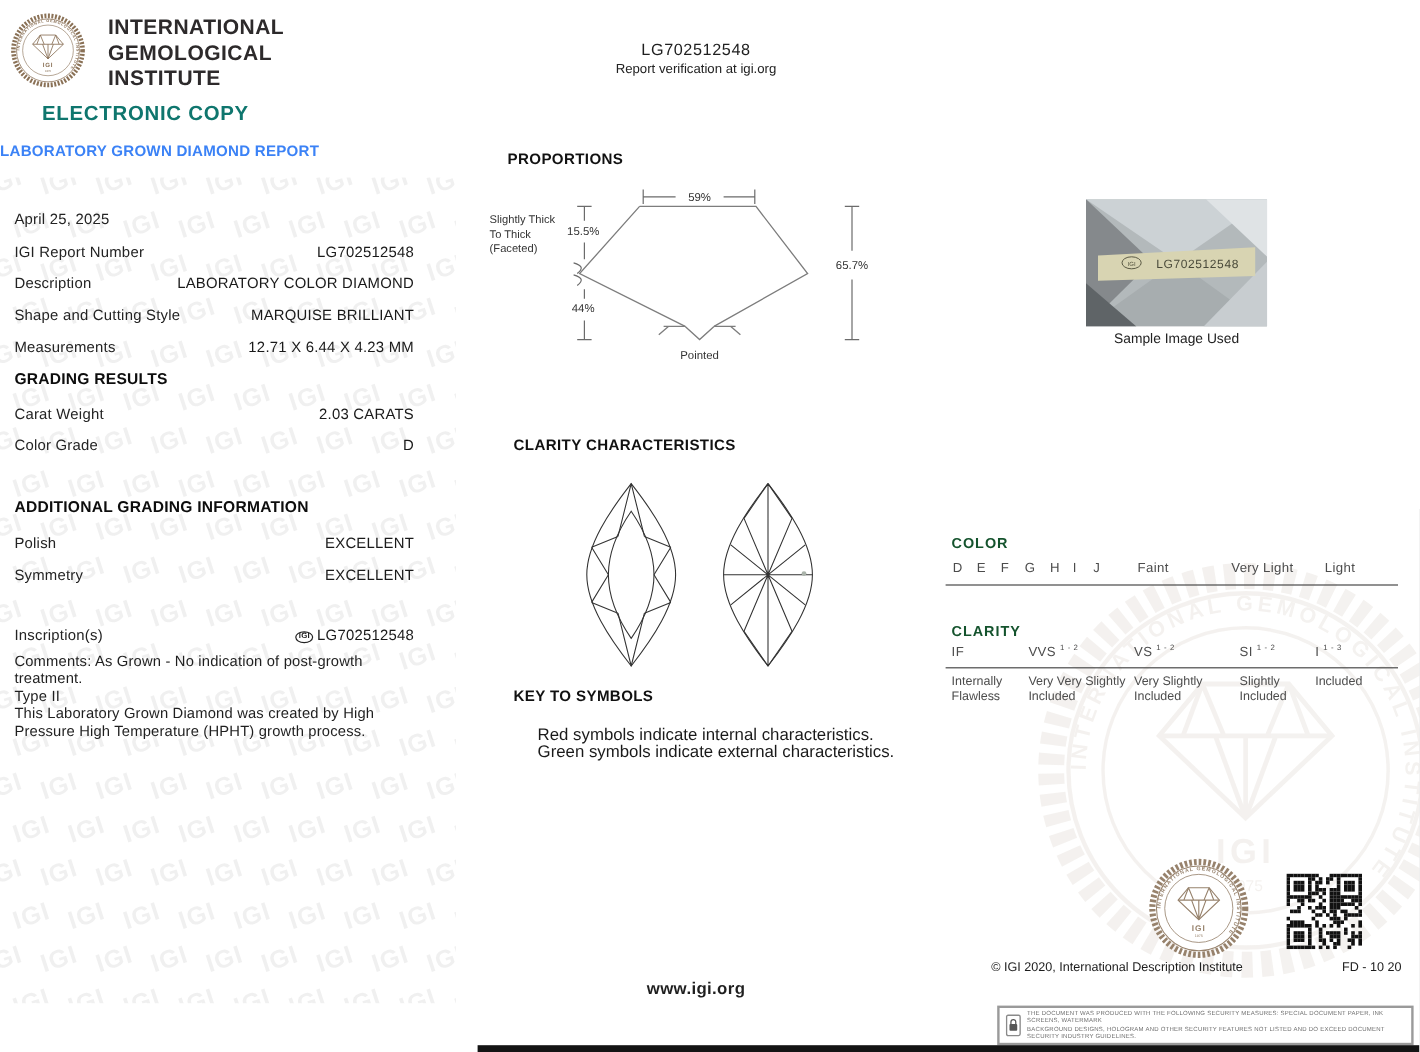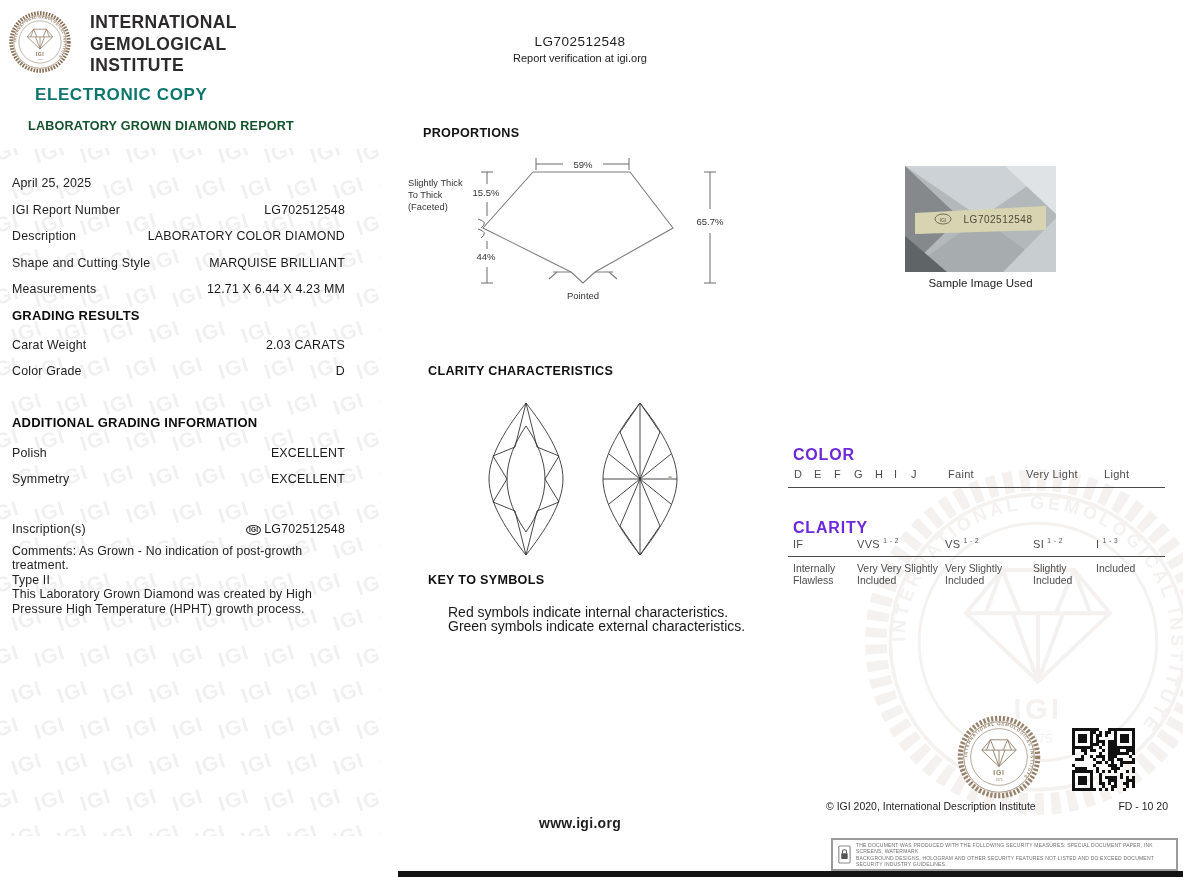--- a/index.html
+++ b/index.html
@@ -3,39 +3,39 @@
 <meta charset="utf-8">
 <style>
   html,body{margin:0;padding:0;background:#e9e9e9;}
   #page{position:relative;width:1183px;height:877px;background:#fff;overflow:hidden;
         font-family:"Liberation Sans",sans-serif;color:#1f1f1f;}
   .abs{position:absolute;}
   
   #brand-name{left:90px;top:12px;font-size:17.5px;font-weight:bold;line-height:21.5px;
               letter-spacing:.4px;color:#2d2a2b;}
   #electronic-copy{left:35px;top:85px;font-size:17px;font-weight:bold;letter-spacing:.6px;}
-  #report-title{left:28px;top:119px;font-size:12.6px;font-weight:bold;letter-spacing:.2px;color:#14532d;}
+  #report-title{left:0;top:119px;font-size:12.6px;font-weight:bold;letter-spacing:.2px;color:#3b82f6;}
   #top-number{left:400px;top:34px;width:360px;text-align:center;font-size:13.5px;letter-spacing:.5px;}
   #top-verify{left:400px;top:52px;width:360px;text-align:center;font-size:11px;color:#222;}
   
   .row{position:absolute;left:12px;width:333px;display:flex;justify-content:space-between;
        font-size:12.4px;letter-spacing:.2px;}
   .row .lbl{color:#232323;}
   .row .val{text-align:right;color:#1a1a1a;}
   .sec-title{position:absolute;left:12px;font-size:13px;font-weight:bold;letter-spacing:.2px;color:#0d0d0d;}
   #comments{left:12px;top:544px;width:344px;font-size:12.3px;line-height:14.4px;letter-spacing:.15px;}
   .insc-icon{display:inline-block;border:1px solid #222;border-radius:50%;font-size:6.5px;
              line-height:8px;padding:0 2px;vertical-align:1px;margin-right:3px;font-weight:bold;}
   
   .mid-title{position:absolute;font-size:12.6px;font-weight:bold;letter-spacing:.3px;color:#111;}
   #key-lines{left:448px;top:606px;font-size:14px;line-height:13.8px;color:#1a1a1a;}
   
   #sample-caption{left:905px;top:277px;width:151px;text-align:center;font-size:11.5px;color:#222;}
   
-  .scale-title{position:absolute;font-size:16px;font-weight:bold;letter-spacing:.8px;color:#6d28d9;}
+  .scale-title{position:absolute;font-size:12px;font-weight:bold;letter-spacing:.8px;color:#14532d;}
   .grade{position:absolute;font-size:11px;color:#4c4c4c;letter-spacing:.3px;}
   .scale-line{position:absolute;height:1.4px;background:#4a4a4a;}
   .ccode{position:absolute;font-size:11px;color:#4c4c4c;letter-spacing:.3px;}
   .ccode sup{font-size:6.5px;letter-spacing:.5px;}
   .cdesc{position:absolute;font-size:10.4px;line-height:12.2px;color:#4c4c4c;}
   
   #wm-left{left:0;top:148px;width:380px;height:688px;overflow:hidden;pointer-events:none;}
   #wm-left span{position:absolute;font-weight:bold;font-size:21px;letter-spacing:1px;
                 color:rgba(60,55,50,0.075);transform:rotate(-18deg);}
   #seal-watermark{left:858px;top:462px;width:360px;height:360px;pointer-events:none;}

